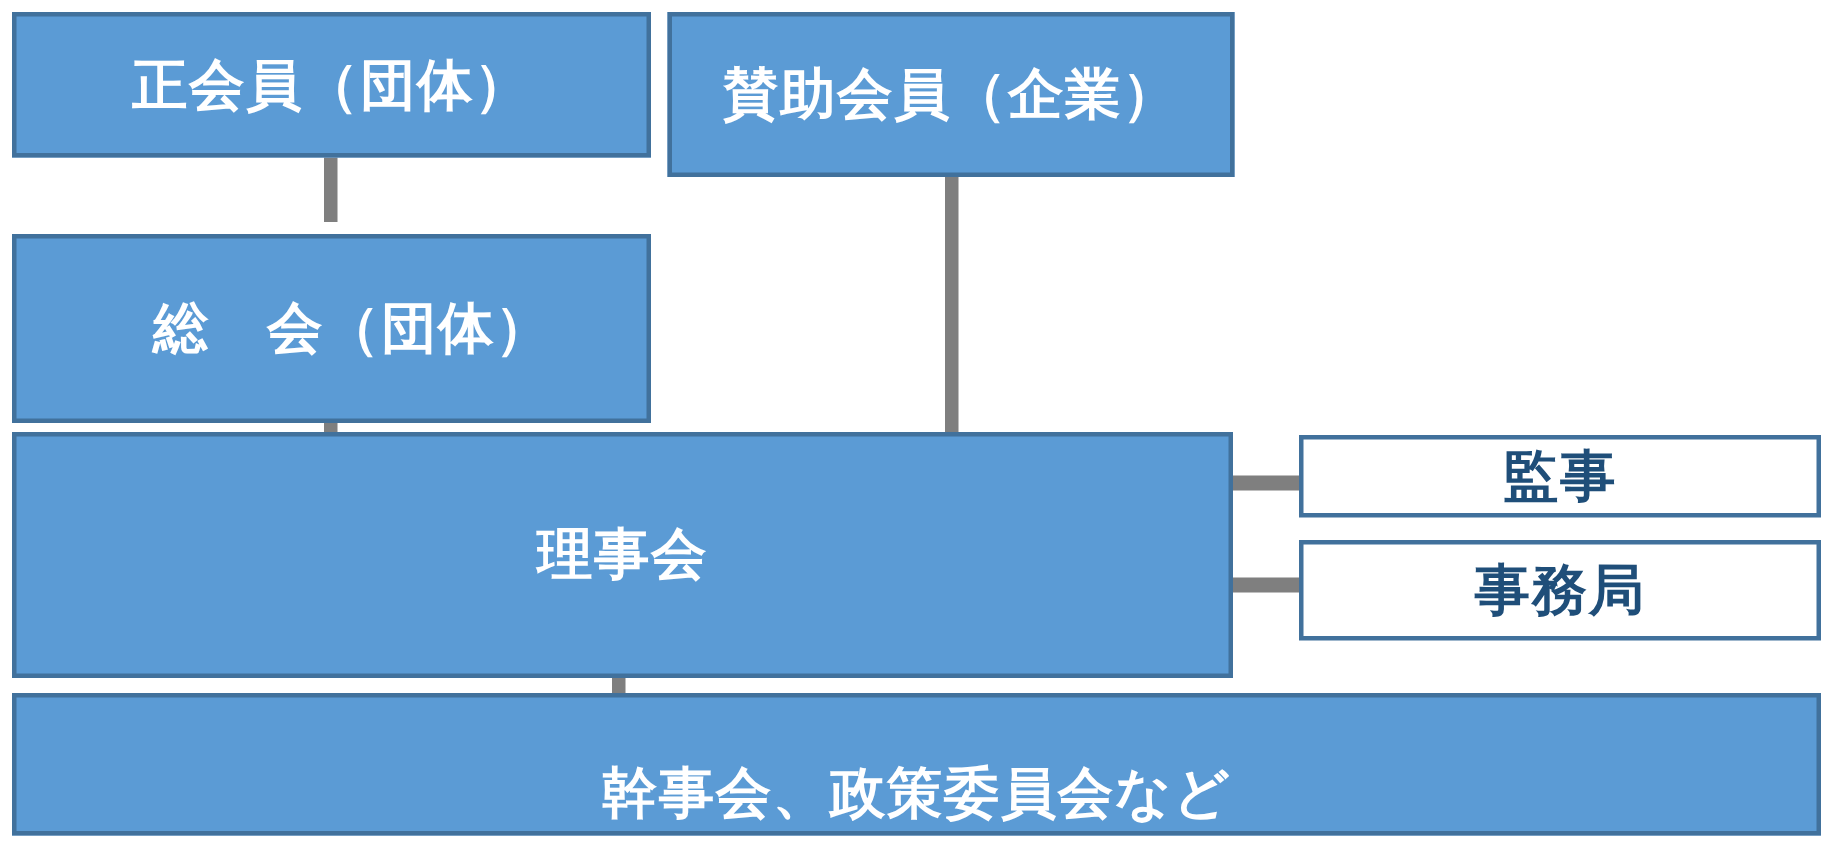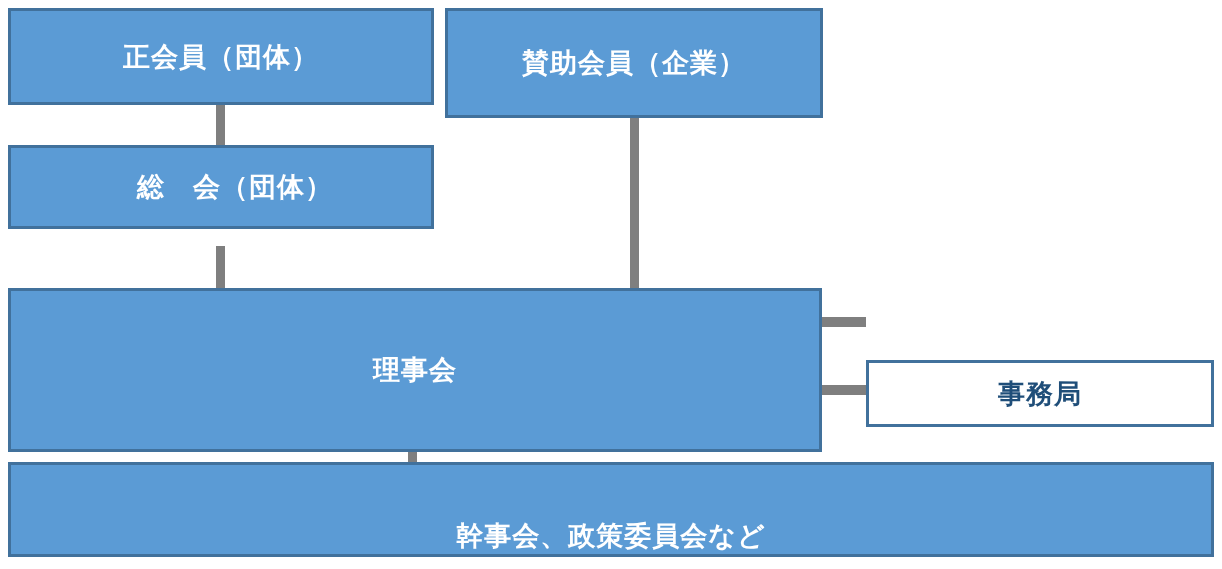--- a/index.html
+++ b/index.html
@@ -23,21 +23,21 @@
     font-family: "Liberation Sans", sans-serif;
     overflow: hidden;
   }
   .node {
     position: absolute;
     box-sizing: border-box;
     display: flex;
     align-items: center;
     justify-content: center;
     font-weight: bold;
-    font-size: 27px;
+    font-size: 37px;
     letter-spacing: 1px;
     white-space: nowrap;
     z-index: 2;
   }
   .node.filled {
     background: var(--box-fill);
     border: 3px solid var(--box-border);
     color: var(--filled-text);
   }
   .node.outlined {
@@ -46,21 +46,21 @@
     color: var(--outlined-text);
   }
   .conn {
     position: absolute;
     background: var(--connector);
     z-index: 1;
   }
   
   #n-regular     { left: 8px;   top: 8px;   width: 426px;  height: 97px; }
   #n-supporting  { left: 445px; top: 8px;   width: 378px;  height: 110px; }
-  #n-assembly    { left: 8px;   top: 145px; width: 426px;  height: 84px; padding-left: 28px; }
+  #n-assembly    { left: 8px;   top: 156px; width: 426px;  height: 126px; padding-left: 28px; }
   #n-board       { left: 8px;   top: 288px; width: 814px;  height: 164px; }
   #n-auditor     { left: 866px; top: 290px; width: 348px;  height: 55px; }
   #n-secretariat { left: 866px; top: 360px; width: 348px;  height: 67px; }
   #n-committees  { left: 8px;   top: 462px; width: 1206px; height: 95px; align-items: flex-end; }
   
   #c-regular-assembly    { left: 216px; top: 105px; width: 9px;  height: 43px; }
   #c-assembly-board      { left: 216px; top: 246px; width: 9px;  height: 42px; }
   #c-supporting-board    { left: 630px; top: 105px; width: 9px;  height: 183px; }
   #c-board-auditor       { left: 822px; top: 317px; width: 44px; height: 10px; }
   #c-board-secretariat   { left: 822px; top: 385px; width: 44px; height: 10px; }
@@ -80,20 +80,23 @@
   </div>
 
   <div class="node filled" id="n-assembly">
     <span>総　会（団体）</span>
   </div>
 
   <div class="node filled" id="n-board">
     <span>理事会</span>
   </div>
 
+  <div class="node outlined" id="n-auditor">
+    <span>監事</span>
+  </div>
 
   <div class="node outlined" id="n-secretariat">
     <span>事務局</span>
   </div>
 
   <div class="node filled" id="n-committees">
     <span>幹事会、政策委員会など</span>
   </div>
 
   <div class="conn" id="c-regular-assembly"></div>

